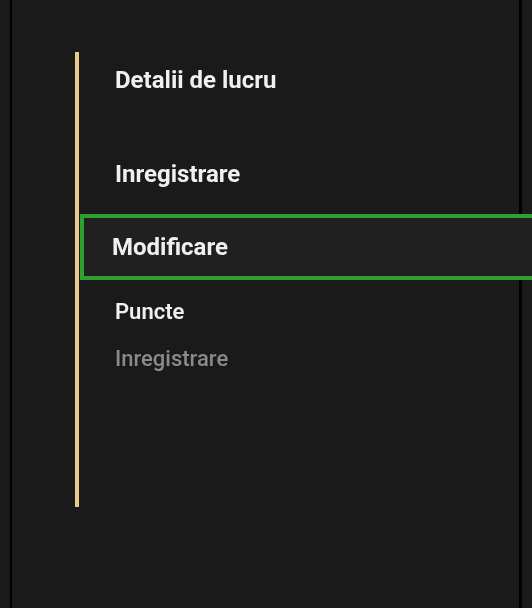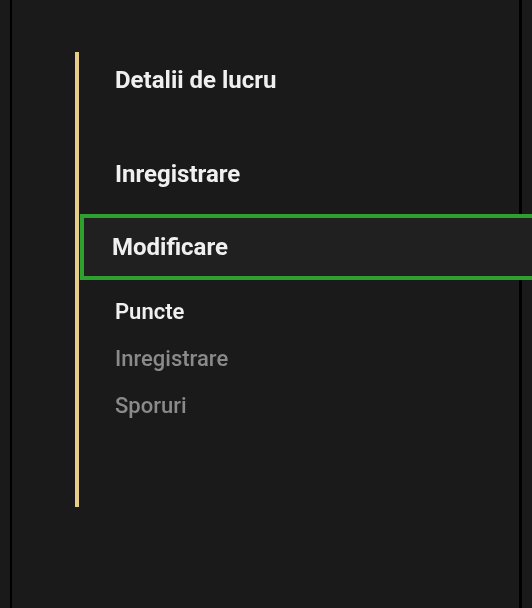--- a/index.html
+++ b/index.html
@@ -109,18 +109,15 @@
 
     <div class="sub-item">
       <span>Puncte</span>
     </div>
 
     <div class="sub-item dim">
       <span>Inregistrare</span>
     </div>
 
 
-    <div class="sub-item dim">
-      <span>Sporuri</span>
-    </div>
 
   </div>
 </div>
 
 </body></html>

